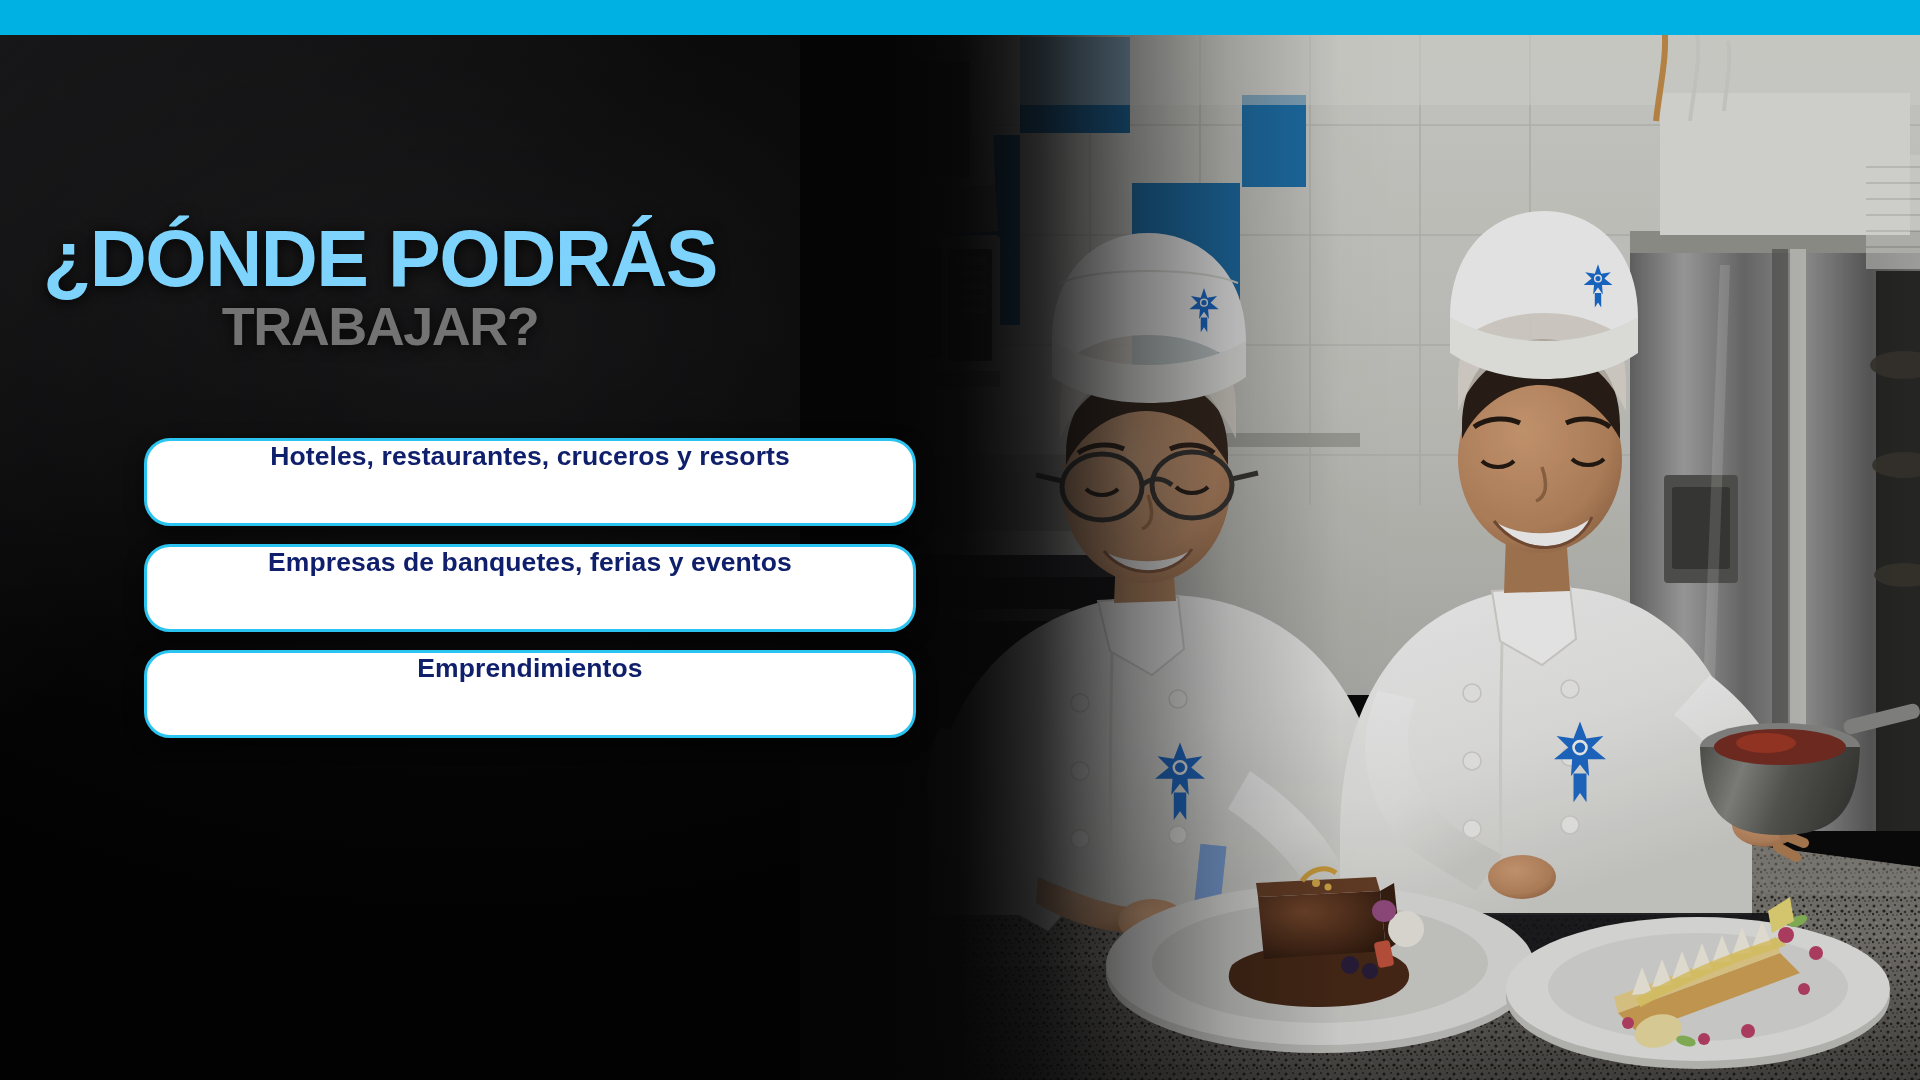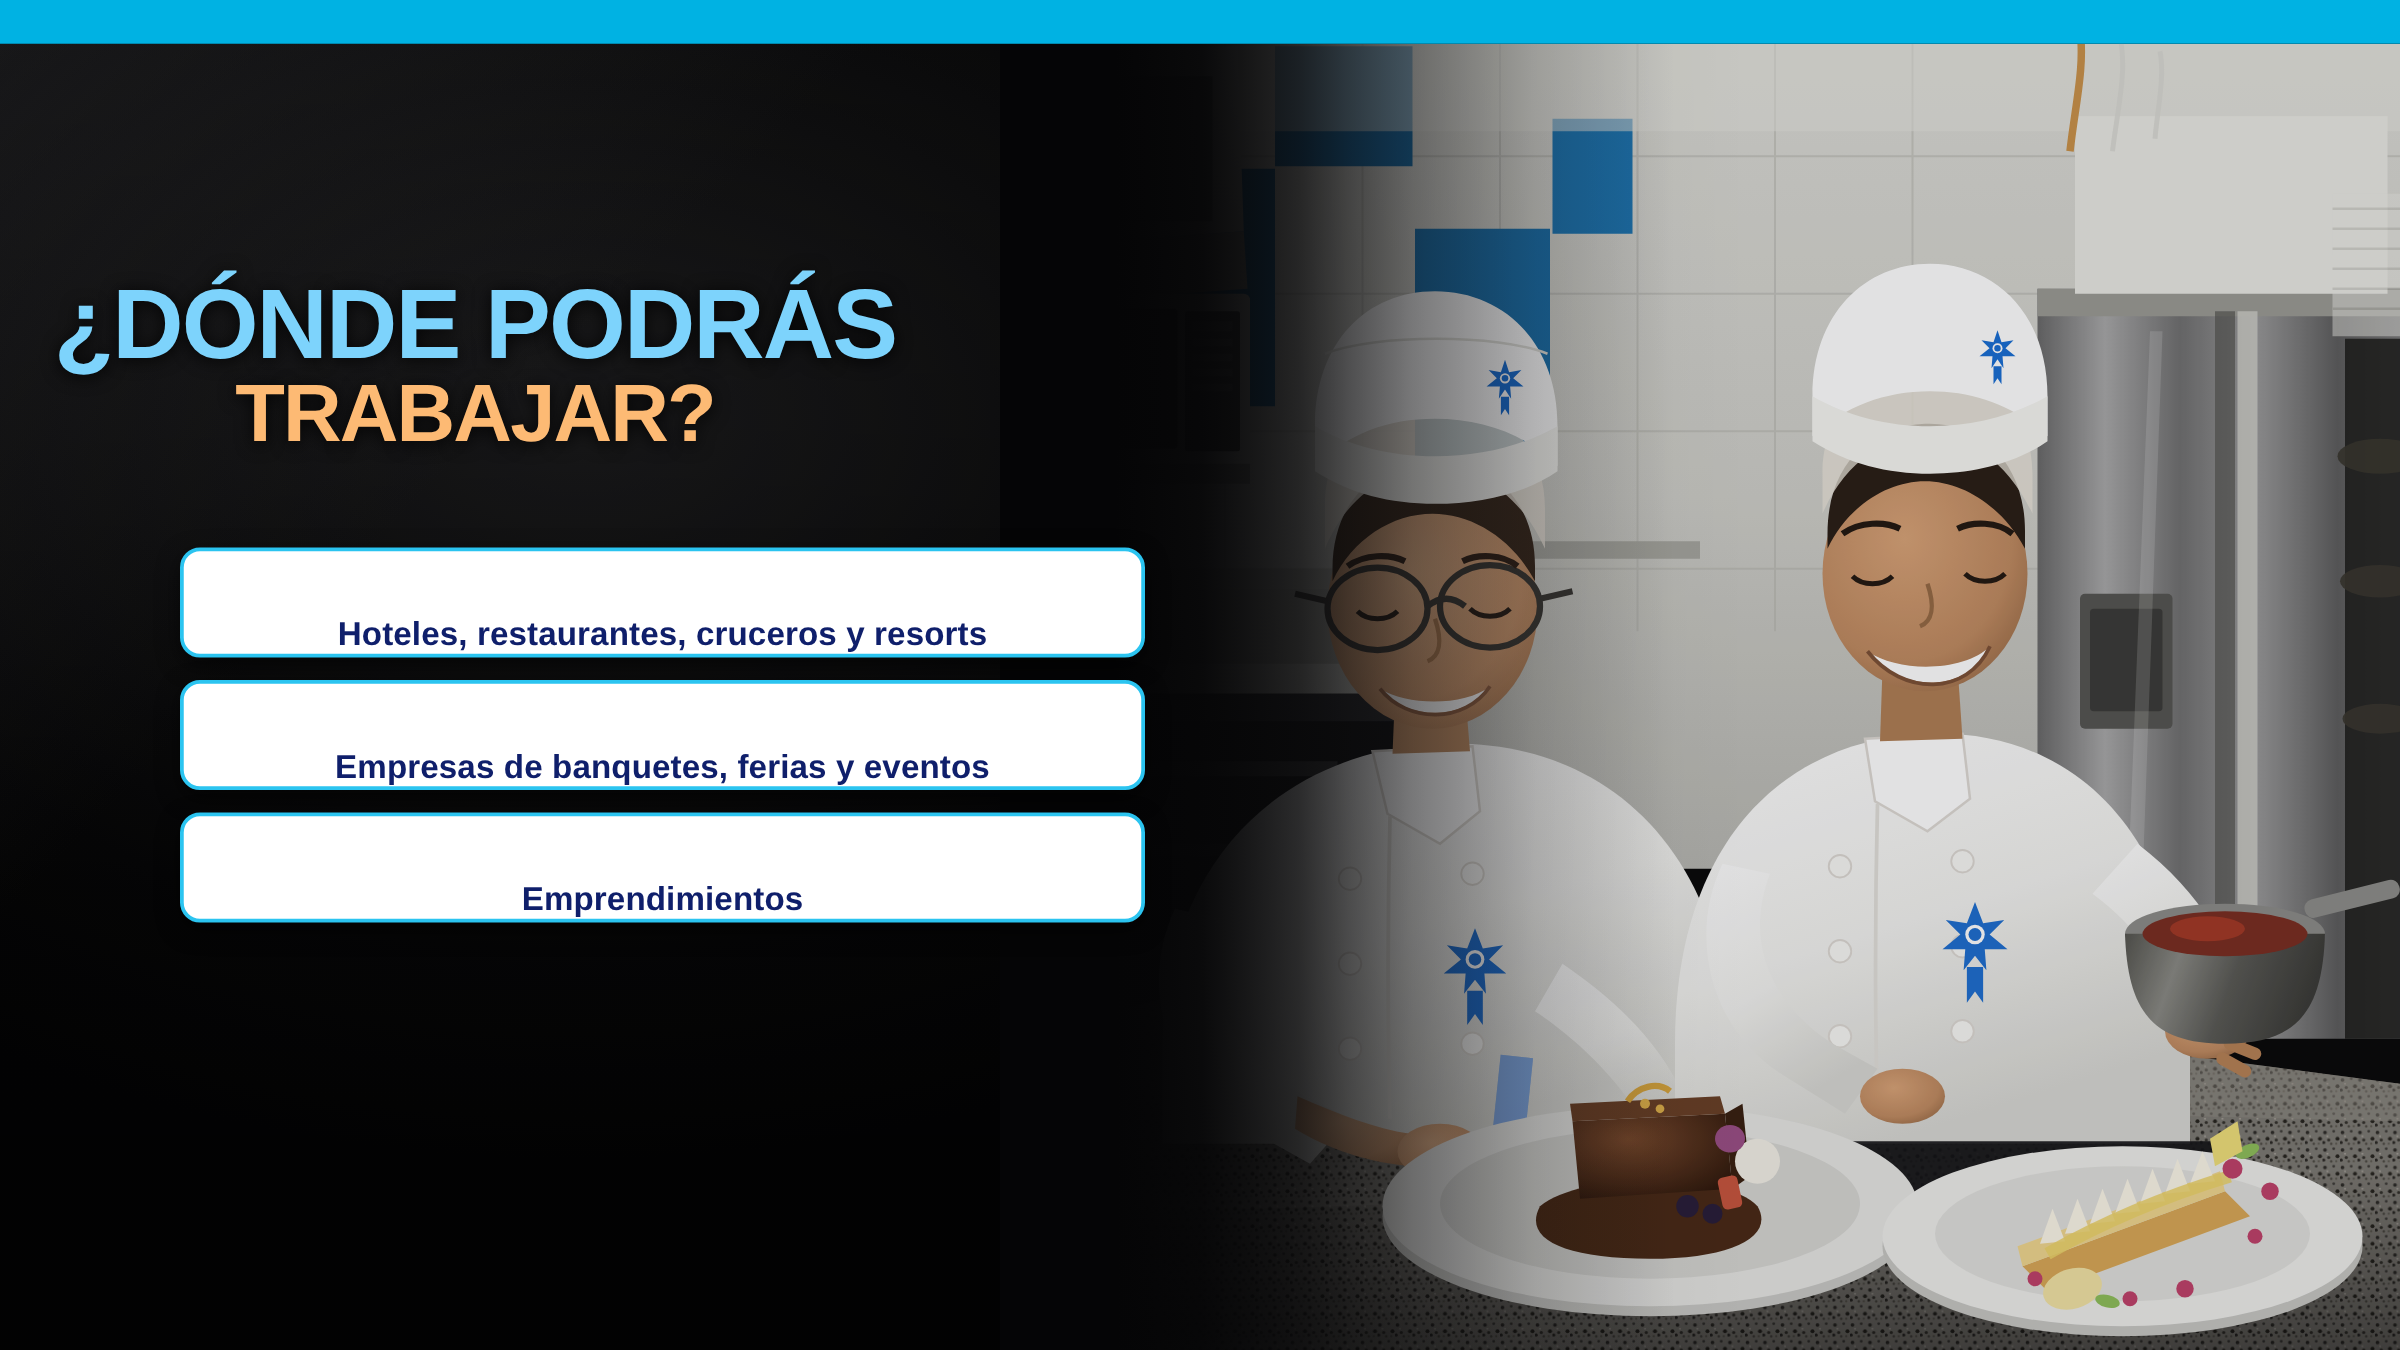--- a/index.html
+++ b/index.html
@@ -58,37 +58,37 @@
     z-index:30; text-align:center; line-height:.93;
     padding-right:40px;
   }
   .h-l1{
     display:block; color:#7dd3fc;
     font-size:79px; font-weight:900; letter-spacing:-1.5px;
     text-transform:uppercase;
     text-shadow:0 2px 14px rgba(0,0,0,.85);
   }
   .h-l2{
-    display:block; color:#fdba74;
-    font-size:65px; font-weight:900; letter-spacing:-1.5px;
+    display:block; color:#737373;
+    font-size:54px; font-weight:900; letter-spacing:-1.5px;
     text-transform:uppercase; margin-top:6px;
     text-shadow:0 2px 14px rgba(0,0,0,.85);
   }
 
   
   .cards{
     position:absolute; left:144px; top:438px;
     width:772px; z-index:30;
   }
   .card{
     width:772px; height:88px;
     background:#ffffff;
     border:3px solid #2bc4f0;
-    border-radius:16px;
-    display:flex; align-items:flex-end; justify-content:center;
+    border-radius:26px;
+    display:flex; align-items:flex-start; justify-content:center;
     margin-bottom:18px;
     box-shadow:0 6px 18px rgba(0,0,0,.55);
   }
   .card-label{
     color:#0f1f6b;
     font-size:26.5px;
     font-weight:700;
     letter-spacing:.1px;
     text-align:center;
     padding:0 18px;

